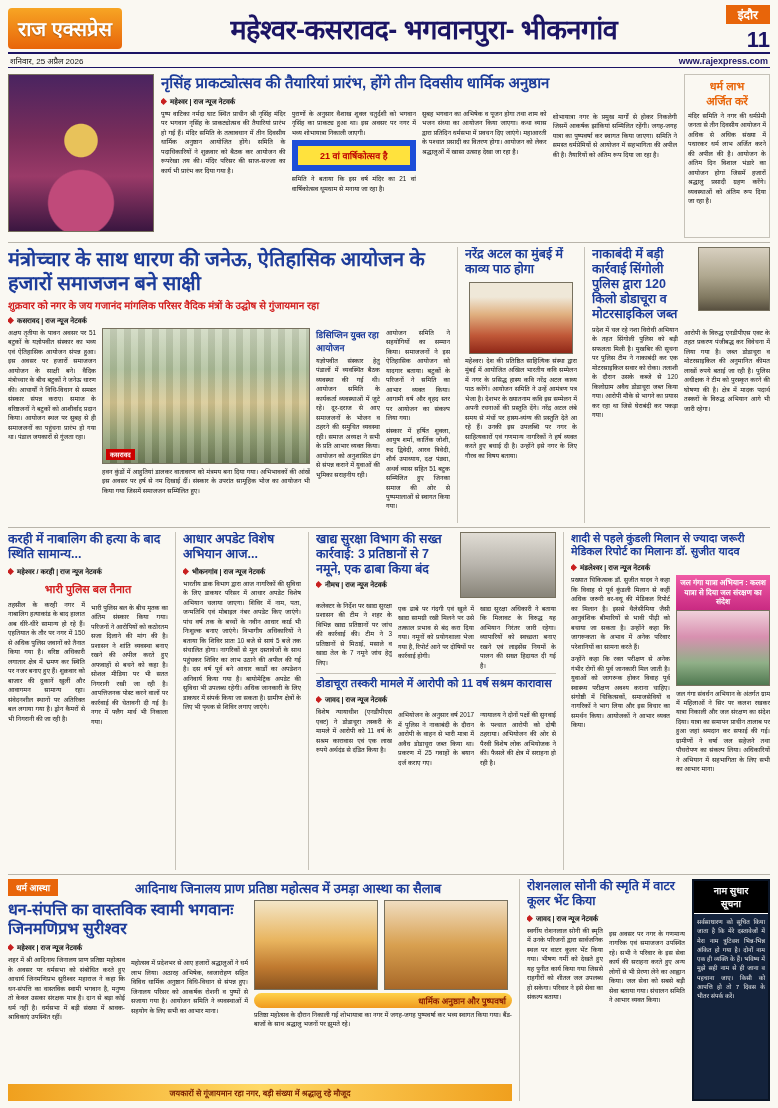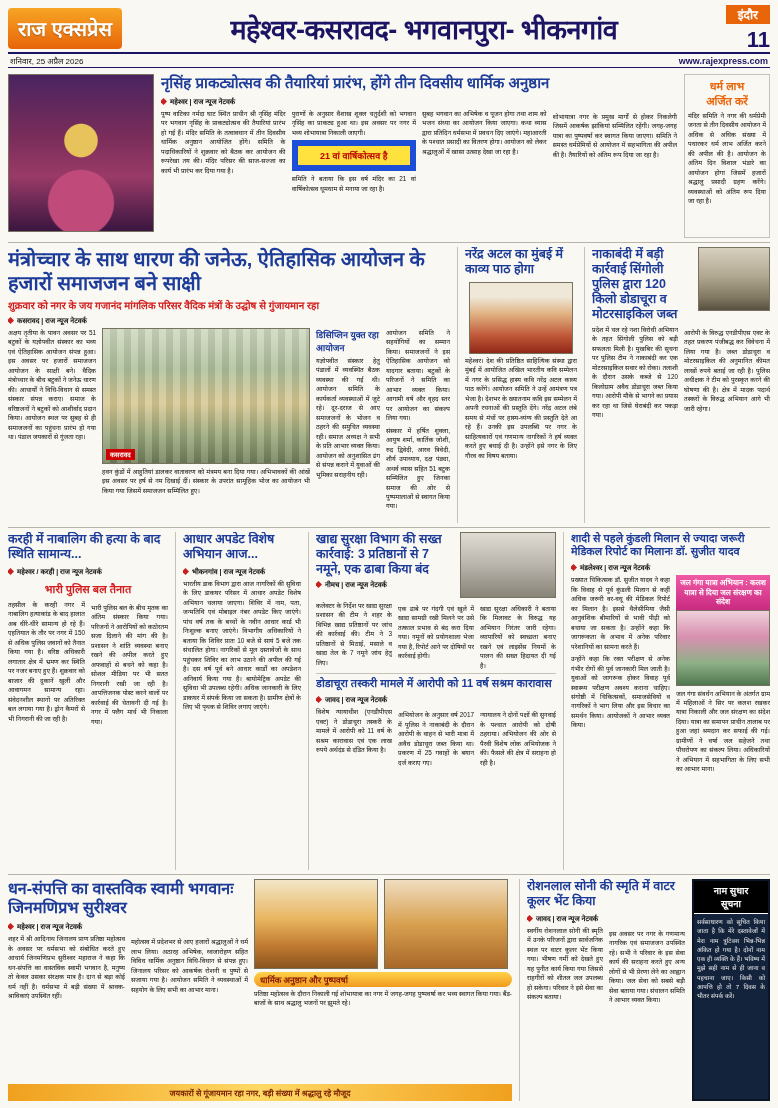--- a/index.html
+++ b/index.html
@@ -70,21 +70,21 @@
   .dl-box{width:86px;flex:none;border:1px solid #c6c2b8;padding:3px;box-sizing:border-box;}
   .dl-title{color:#e8650a;font-weight:bold;font-size:11px;text-align:center;margin:0 8px 3px;}
   .midhead{color:#1d3c9a;font-weight:bold;font-size:9px;margin:0 0 2px;}
   .jg-col{width:94px;flex:none;}
   .jg-head{background:linear-gradient(180deg,#f05ba5,#c92a82);color:#fff;font-weight:bold;
      font-size:7.5px;line-height:1.25;padding:3px;text-align:center;}
   .da-tag{background:#e8650a;color:#fff;font-weight:bold;font-size:9px;
      padding:2px 8px;align-self:flex-start;flex:none;}
   .strap{flex:1;text-align:center;font-size:13px;font-weight:bold;color:#1d3c9a;margin:0;}
   .pill{background:linear-gradient(180deg,#ffd24a,#f09a1e);color:#8a1a00;font-weight:bold;
-     font-size:8.5px;text-align:left;border-radius:8px;padding:2px 6px;margin:3px 0 2px;}
+     font-size:8.5px;text-align:right;border-radius:8px;padding:2px 6px;margin:3px 0 2px;}
   .cap-strip{background:linear-gradient(90deg,#f0a01e,#ffd966,#f0a01e);color:#7a1f00;
      font-weight:bold;font-size:8px;text-align:center;padding:3px;margin-top:3px;}
   .ns{width:78px;flex:none;background:#14233c;border:2px solid #0a1526;box-sizing:border-box;
      display:flex;flex-direction:column;}
   .ns-title{background:#000;color:#fff;font-weight:bold;font-size:9.5px;text-align:center;
      padding:3px 10px;border-bottom:1px solid #fff;}
   .ns-body{color:#f0f0f0;font-size:6.2px;line-height:1.5;padding:3px;text-align:justify;}
 
   
   .row1{height:164px;}
@@ -267,20 +267,24 @@
           <div class="photo kalash"></div>
           <div class="bt fill" style="margin-top:3px">जल गंगा संवर्धन अभियान के अंतर्गत ग्राम में महिलाओं ने सिर पर कलश रखकर यात्रा निकाली और जल संरक्षण का संदेश दिया। यात्रा का समापन प्राचीन तालाब पर हुआ जहां श्रमदान कर सफाई की गई। ग्रामीणों ने वर्षा जल सहेजने तथा पौधरोपण का संकल्प लिया। अधिकारियों ने अभियान में सहभागिता के लिए सभी का आभार माना।</div>
         </aside>
       </div>
     </div>
   </section>
 
   <section class="sect row4">
 
     <article class="art colflex">
+      <div class="row" style="align-items:center;margin-bottom:3px">
+        <div class="da-tag">धर्म आस्था</div>
+        <h2 class="strap">आदिनाथ जिनालय प्राण प्रतिष्ठा महोत्सव में उमड़ा आस्था का सैलाब</h2>
+      </div>
       <div class="row fill">
         <div class="art" style="width:240px;flex:none">
           <h2 class="hl" style="font-size:16px">धन-संपत्ति का वास्तविक स्वामी भगवानः जिनमणिप्रभ सुरीश्वर</h2>
           <div class="byline">
             <span class="byline-icon"></span>
             <span>महेश्वर | राज न्यूज नेटवर्क</span>
           </div>
           <div class="row fill">
             <div class="bt colflex">शहर में श्री आदिनाथ जिनालय प्राण प्रतिष्ठा महोत्सव के अवसर पर धर्मसभा को संबोधित करते हुए आचार्य जिनमणिप्रभ सुरीश्वर महाराज ने कहा कि धन-संपत्ति का वास्तविक स्वामी भगवान है, मनुष्य तो केवल उसका संरक्षक मात्र है। दान से बड़ा कोई धर्म नहीं है। धर्मसभा में बड़ी संख्या में श्रावक-श्राविकाएं उपस्थित रहीं।</div>
             <div class="bt colflex">महोत्सव में प्रदेशभर से आए हजारों श्रद्धालुओं ने धर्म लाभ लिया। अठारह अभिषेक, ध्वजारोहण सहित विविध धार्मिक अनुष्ठान विधि-विधान से संपन्न हुए। जिनालय परिसर को आकर्षक रोशनी व पुष्पों से सजाया गया है। आयोजन समिति ने व्यवस्थाओं में सहयोग के लिए सभी का आभार माना।</div>

